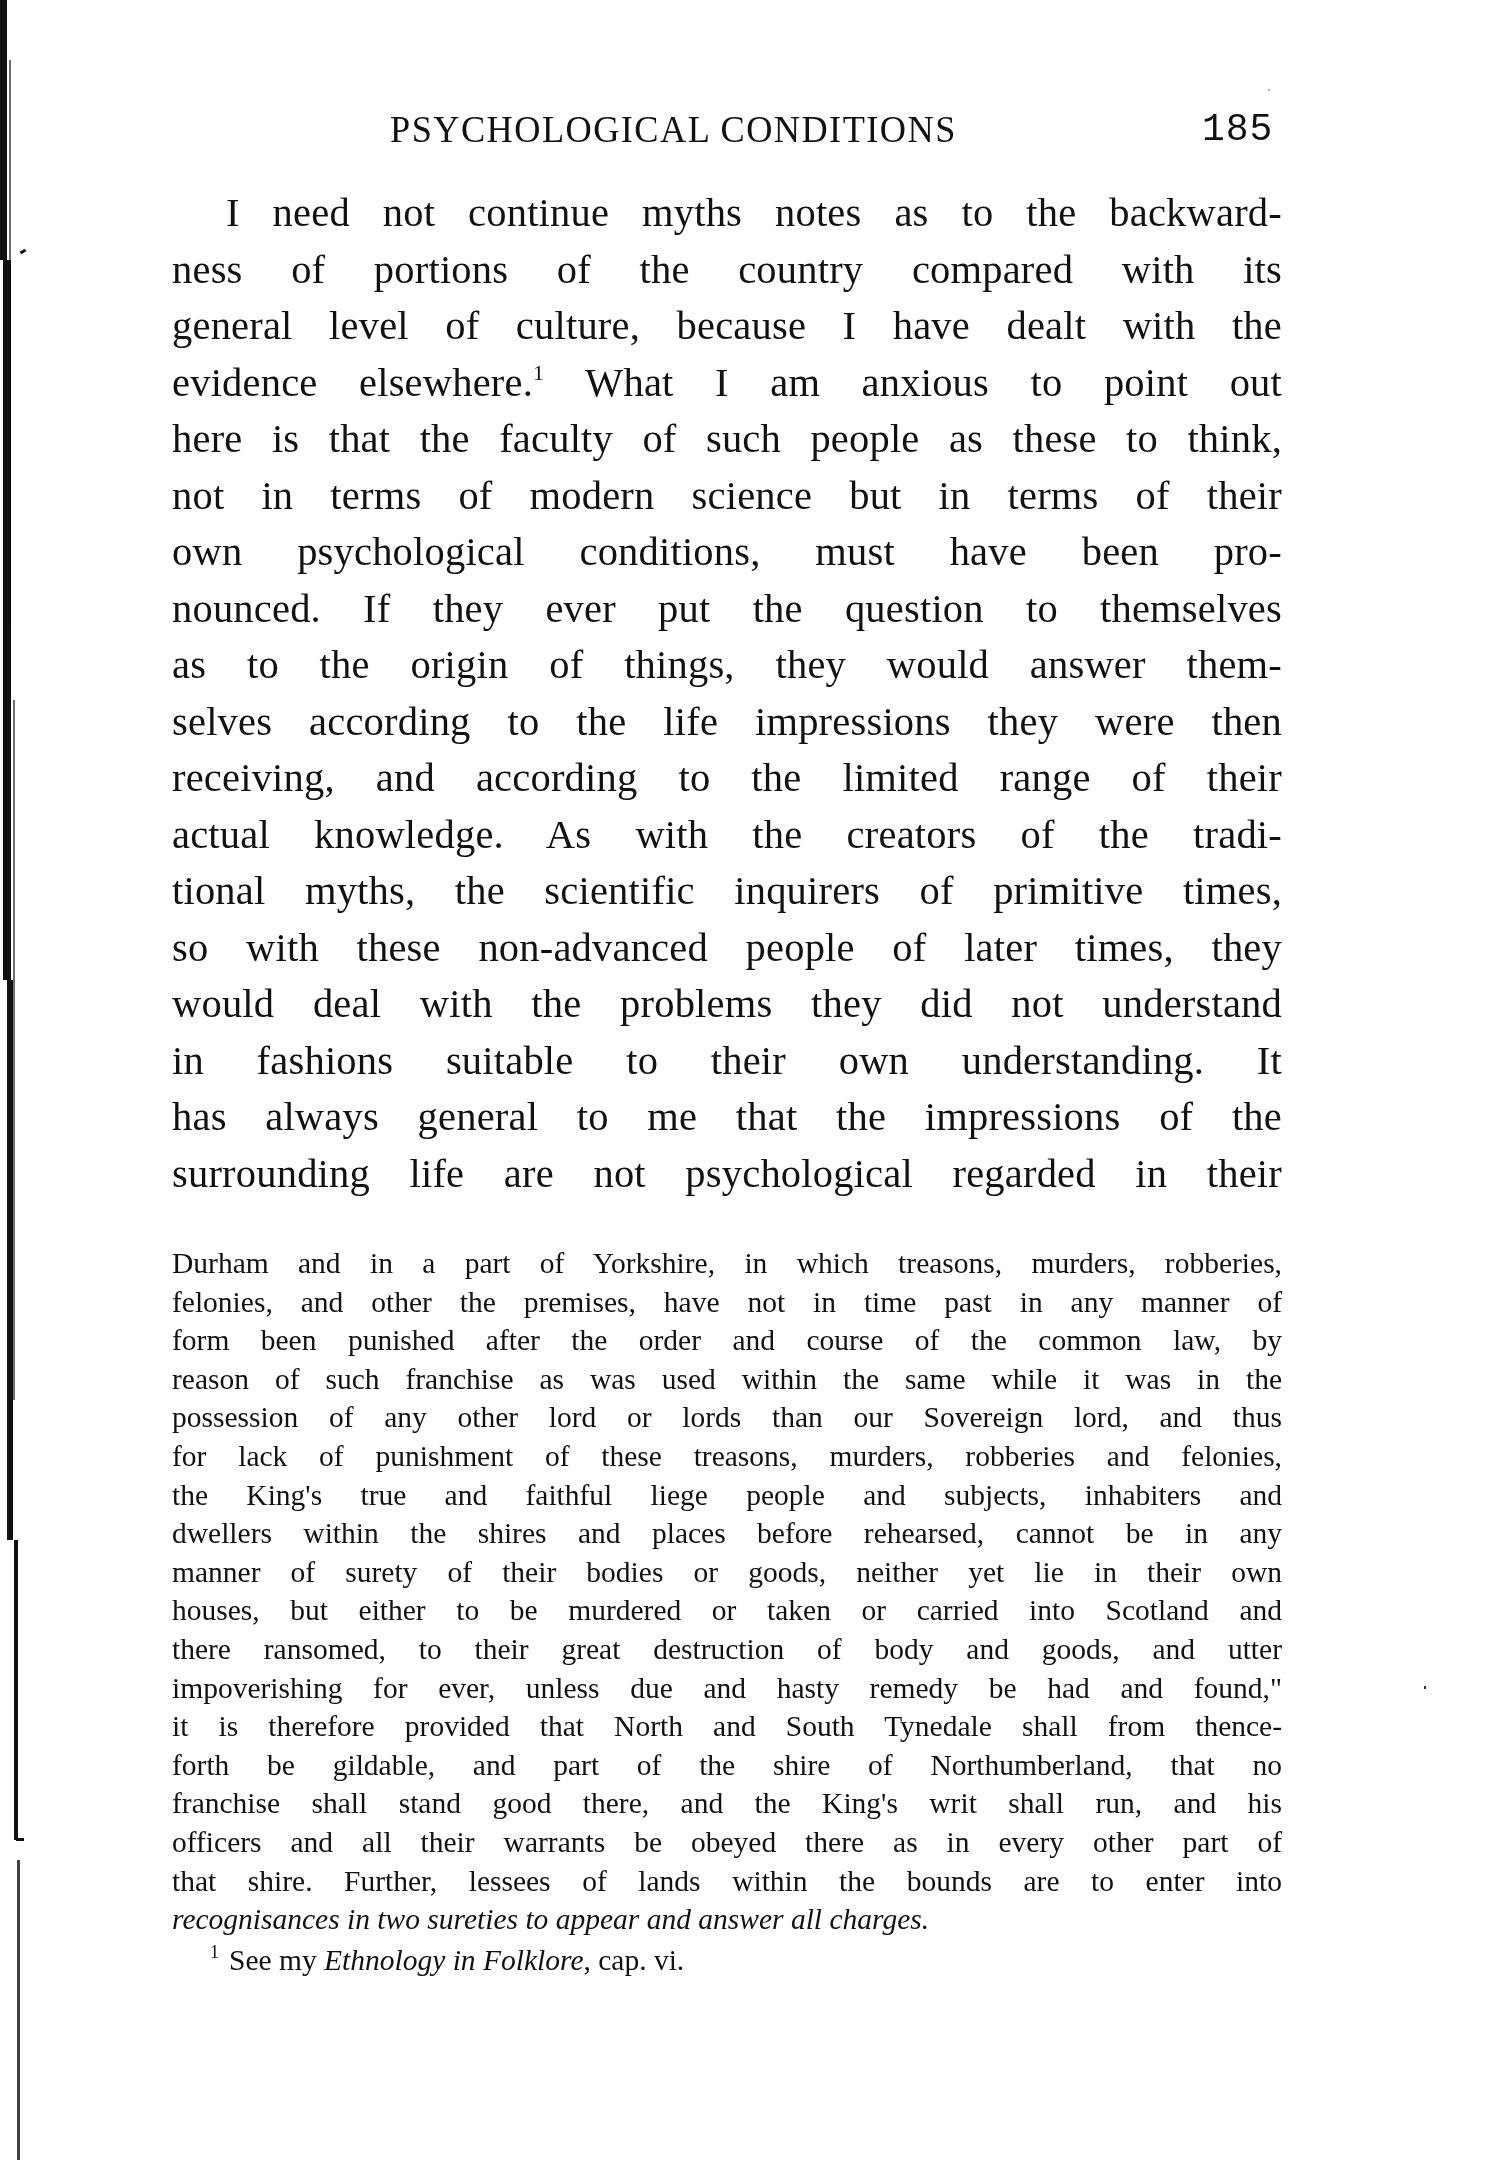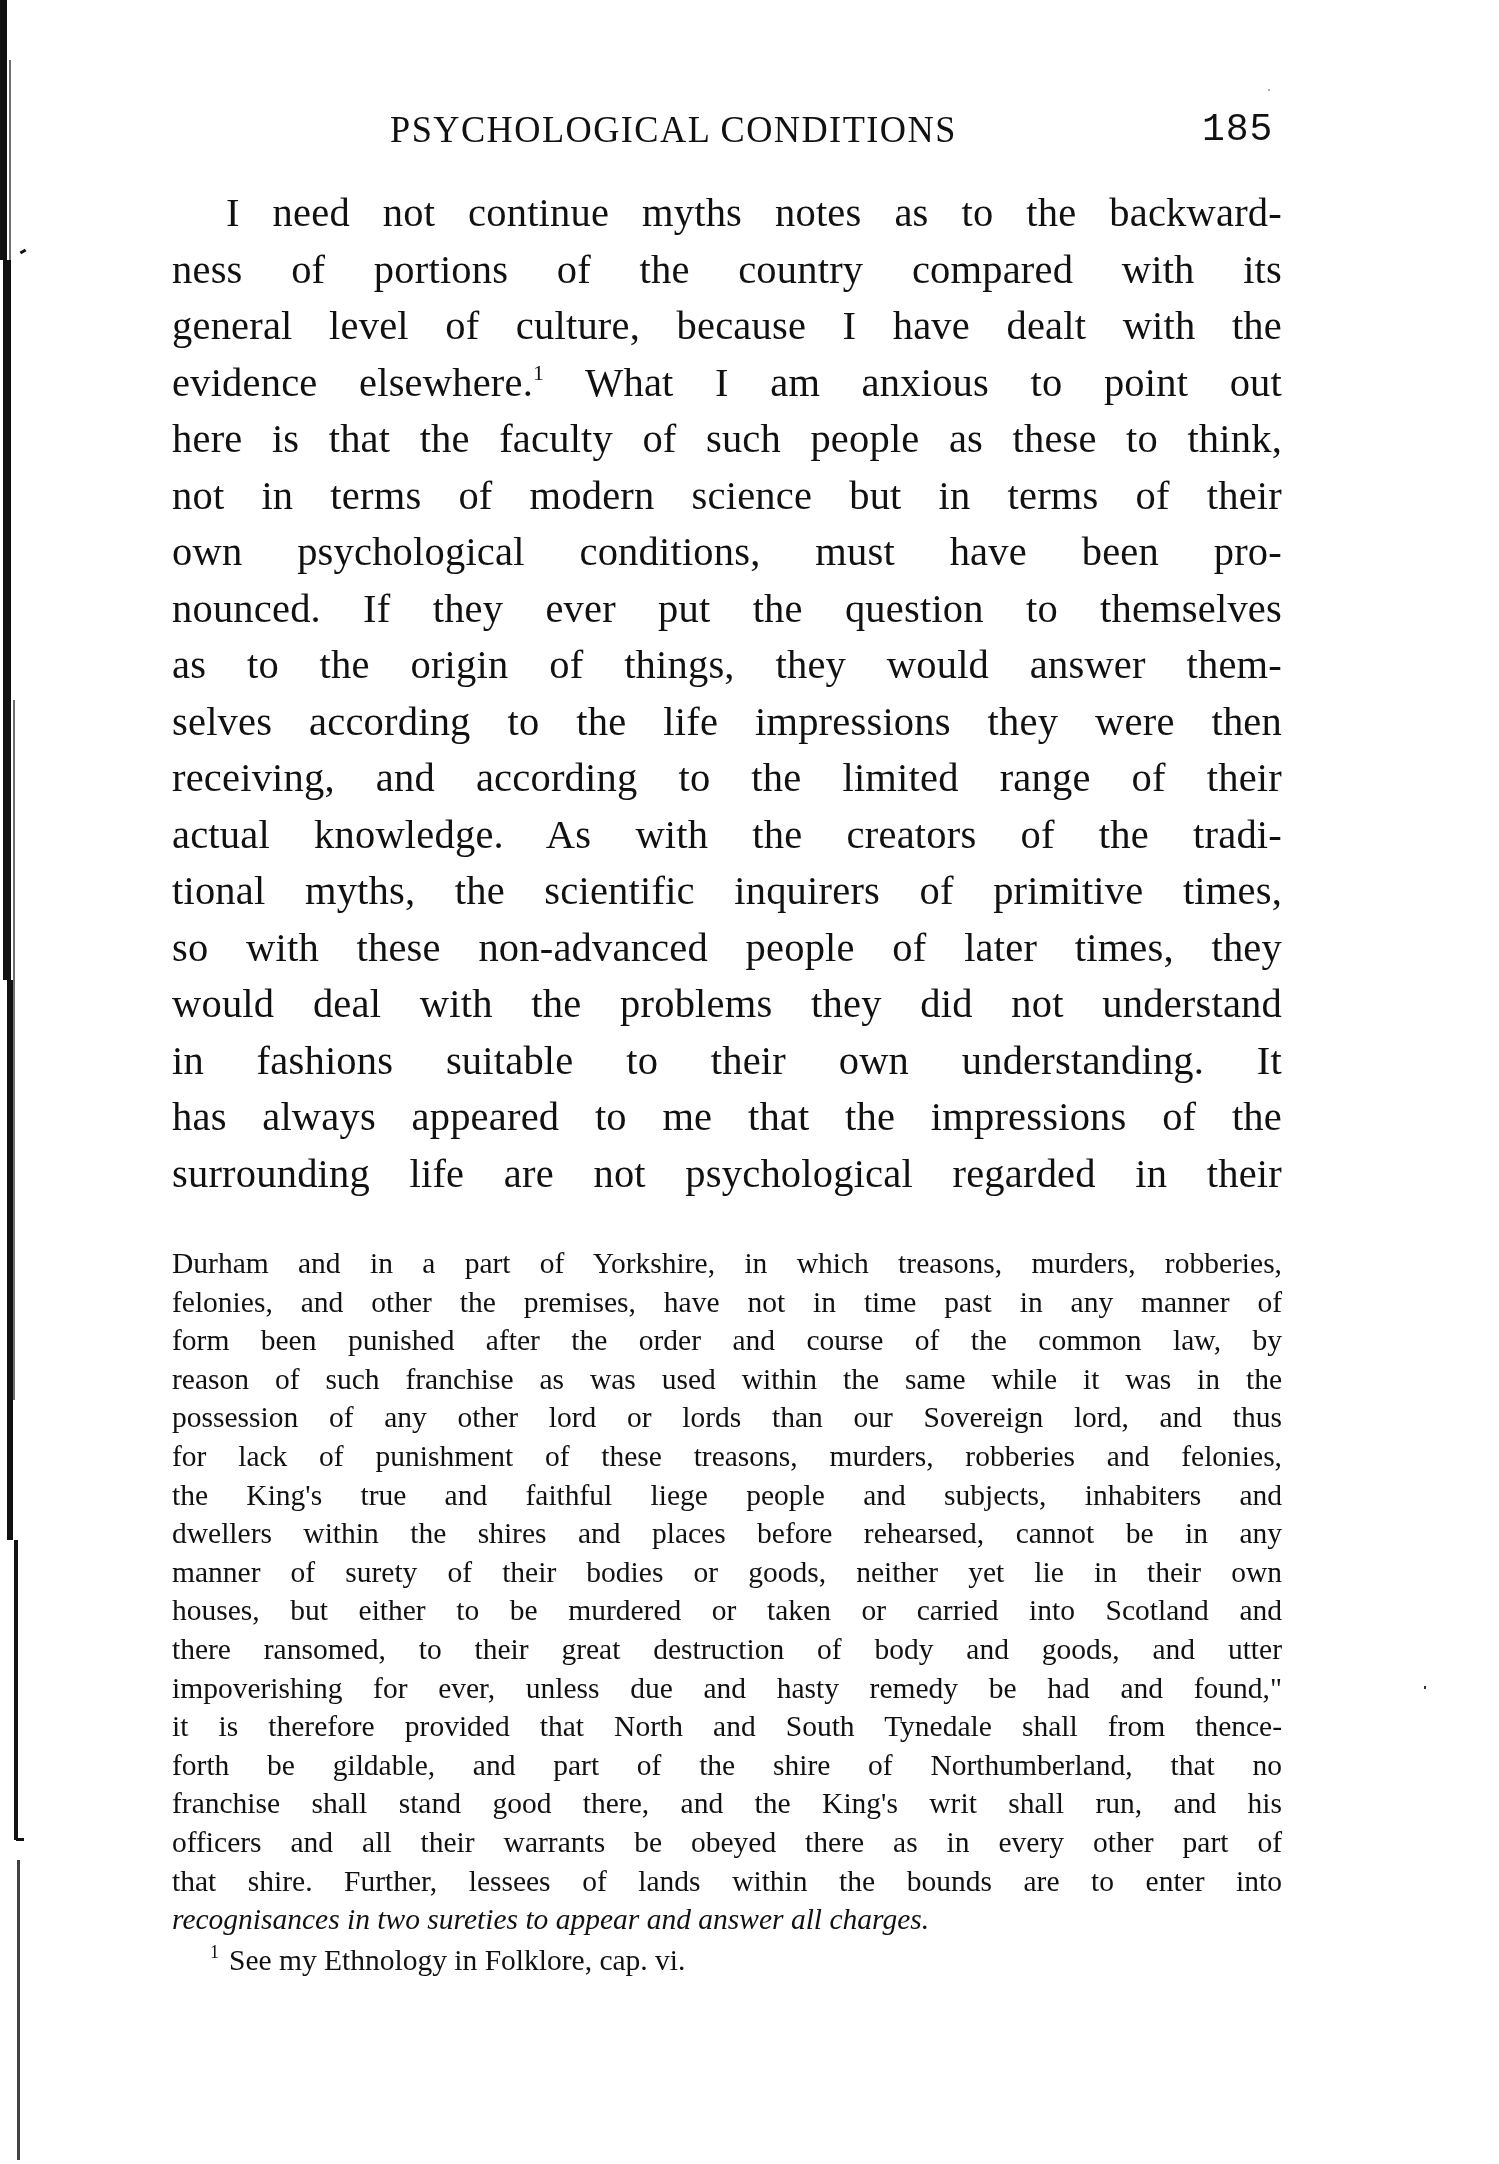--- a/index.html
+++ b/index.html
@@ -107,20 +107,21 @@
       line-height: 38px;
       white-space: nowrap;
     }
     .fn-mark {
       font-size: 18px;
       vertical-align: 12px;
       line-height: 0;
       margin-right: 10px;
     }
     .italic {
+      font-style: italic;
     }
     .speck {
       position: absolute;
       background: #333;
     }
   </style>
 </head>
 <body>
 
 <div class="binding-edge">
@@ -152,21 +153,21 @@
     <span class="body-line">own psychological conditions, must have been pro-</span>
     <span class="body-line">nounced. If they ever put the question to themselves</span>
     <span class="body-line">as to the origin of things, they would answer them-</span>
     <span class="body-line">selves according to the life impressions they were then</span>
     <span class="body-line">receiving, and according to the limited range of their</span>
     <span class="body-line">actual knowledge. As with the creators of the tradi-</span>
     <span class="body-line">tional myths, the scientific inquirers of primitive times,</span>
     <span class="body-line">so with these non-advanced people of later times, they</span>
     <span class="body-line">would deal with the problems they did not understand</span>
     <span class="body-line">in fashions suitable to their own understanding. It</span>
-    <span class="body-line">has always appeared to me that the impressions of the</span>
+    <span class="body-line">has always general to me that the impressions of the</span>
     <span class="body-line">surrounding life are not psychological regarded in their</span>
   </div>
 
   <div class="footnotes">
     <span class="fn-line">Durham and in a part of Yorkshire, in which treasons, murders, robberies,</span>
     <span class="fn-line">felonies, and other the premises, have not in time past in any manner of</span>
     <span class="fn-line">form been punished after the order and course of the common law, by</span>
     <span class="fn-line">reason of such franchise as was used within the same while it was in the</span>
     <span class="fn-line">possession of any other lord or lords than our Sovereign lord, and thus</span>
     <span class="fn-line">for lack of punishment of these treasons, murders, robberies and felonies,</span>

